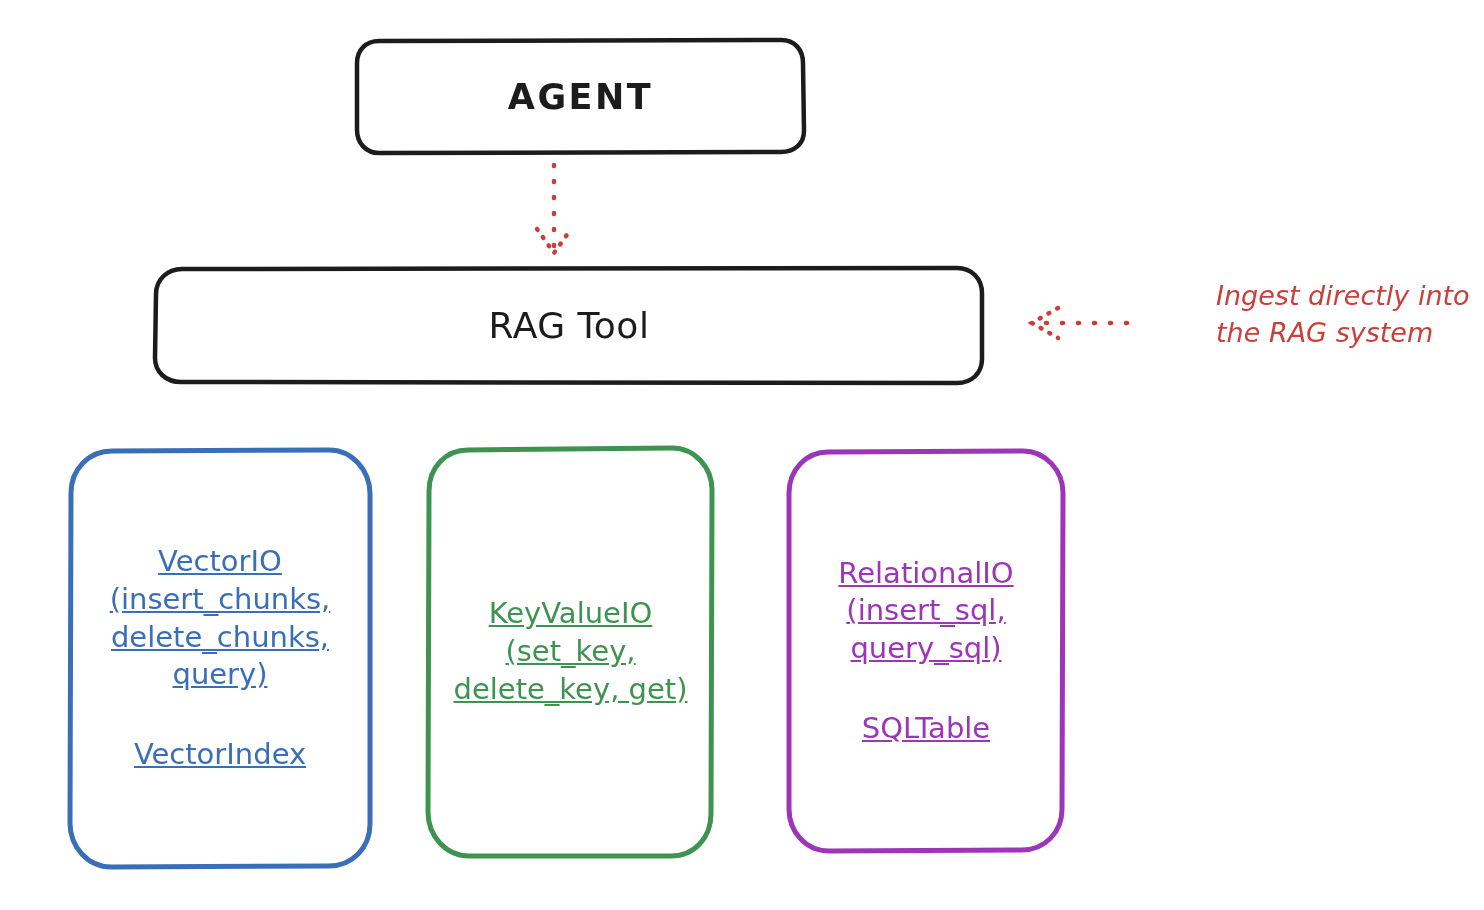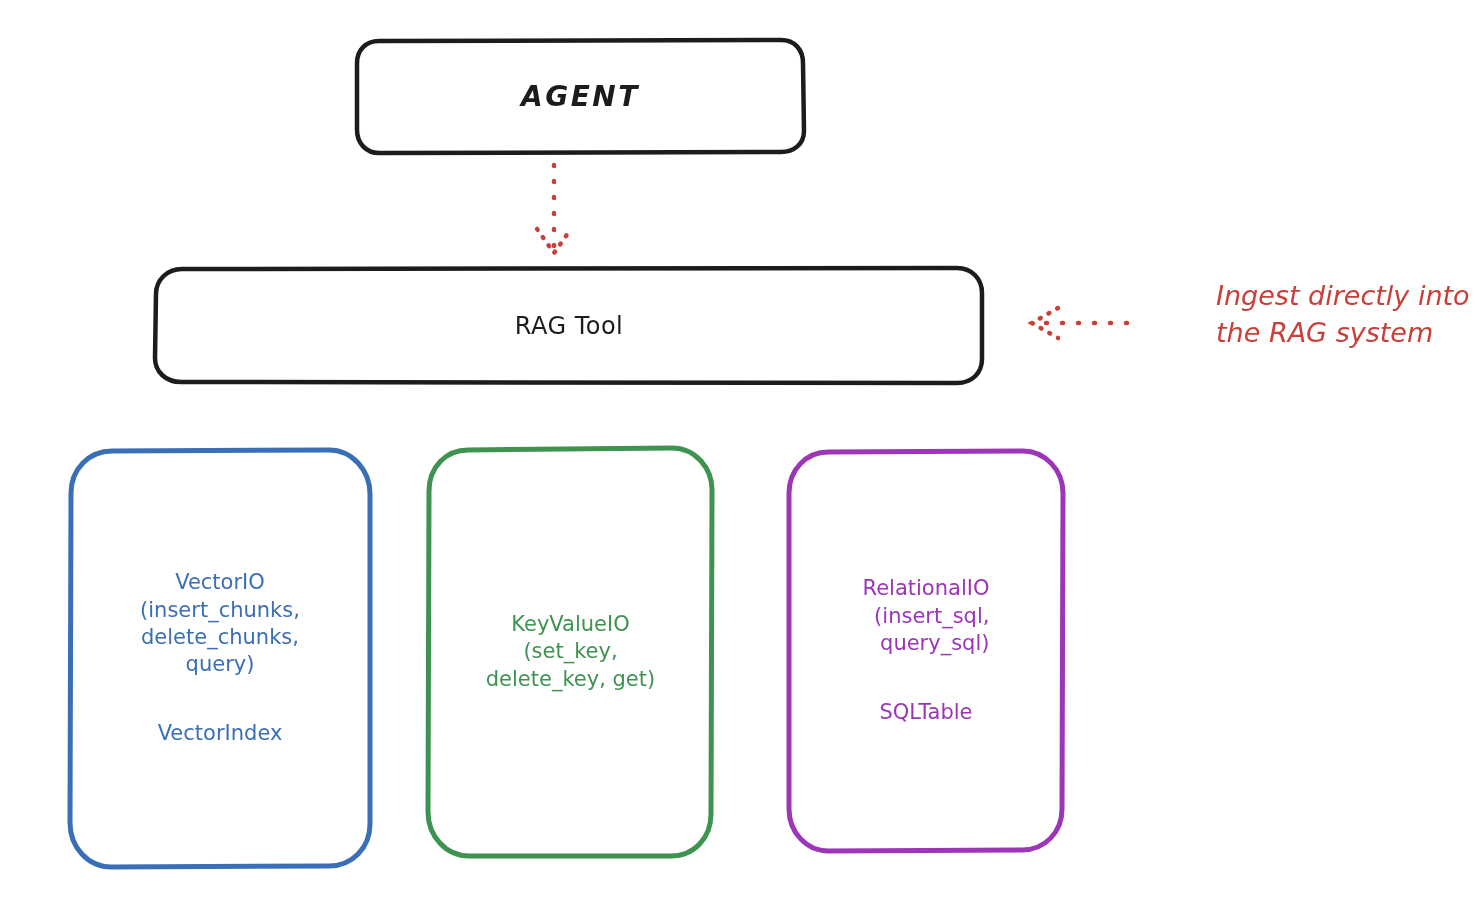--- a/index.html
+++ b/index.html
@@ -37,53 +37,53 @@
 
   
   #agent-node {
     left: 357px;
     top: 40px;
     width: 447px;
     height: 113px;
   }
   #agent-node .node-label {
     font-family: "DejaVu Sans", sans-serif;
-    font-style: italic;
     font-weight: 700;
-    font-size: 28px;
+    font-size: 35px;
     letter-spacing: 2.5px;
     color: #1c1c1c;
   }
 
   
   #rag-tool-node {
     left: 155px;
     top: 268px;
     width: 828px;
     height: 115px;
   }
   #rag-tool-node .node-label {
     font-family: "DejaVu Sans", sans-serif;
-    font-size: 24px;
+    font-size: 36px;
     font-weight: 500;
     letter-spacing: 0.5px;
     color: #1c1c1c;
   }
 
   
   .io-node {
     padding: 0 10px;
   }
   .io-title,
   .io-index {
     font-family: "DejaVu Sans", sans-serif;
-    font-size: 21px;
+    font-size: 29px;
     line-height: 1.30;
     font-weight: 500;
     white-space: pre-line;
+    text-decoration: underline;
   }
   .io-index {
     margin-top: 42px;
   }
 
   #vectorio-node {
     left: 70px;
     top: 450px;
     width: 300px;
     height: 417px;
@@ -100,21 +100,21 @@
   #keyvalueio-node .io-title,
   #keyvalueio-node .io-index { color: #3f9350; }
 
   #relationalio-node {
     left: 789px;
     top: 451px;
     width: 274px;
     height: 400px;
   }
   #relationalio-node .io-title,
-  #relationalio-node .io-index { color: #9c35b8; text-align: right; }
+  #relationalio-node .io-index { color: #9c35b8; }
 
   
   #ingest-annotation {
     position: absolute;
     left: 1216px;
     top: 277px;
     width: 330px;
     z-index: 3;
     font-family: "DejaVu Sans", sans-serif;
     font-size: 27px;

